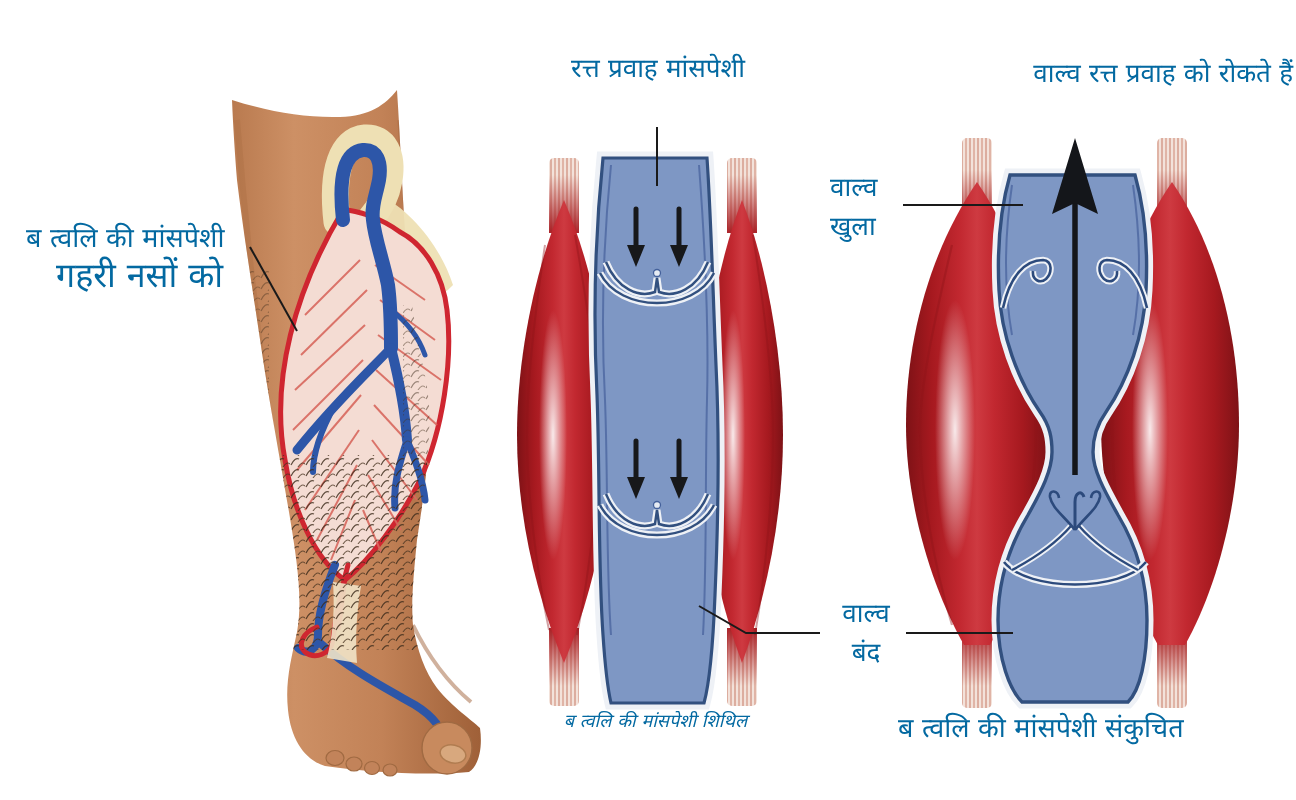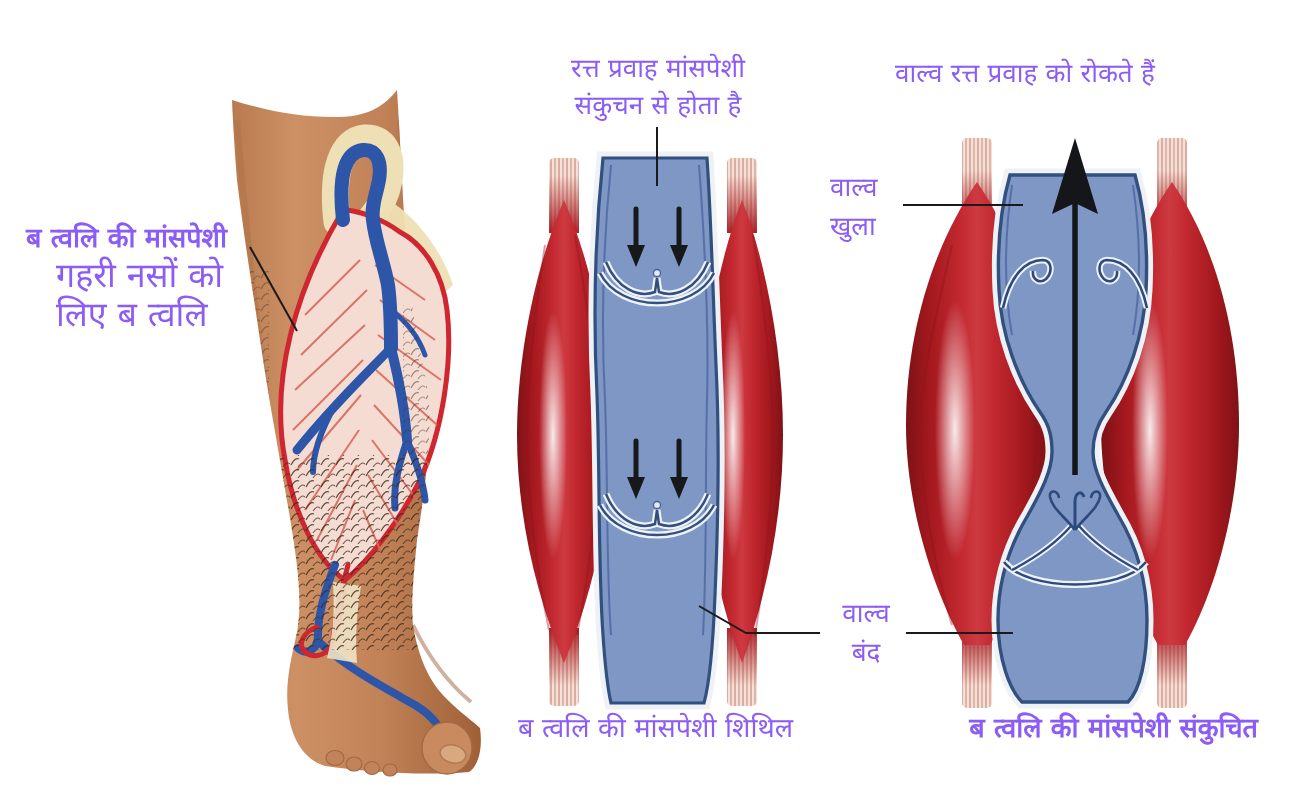--- a/index.html
+++ b/index.html
@@ -1,28 +1,28 @@
 <!DOCTYPE html>
 <html><head>
 <meta charset="utf-8">
 <style>
   html,body{margin:0;padding:0;background:#fff;}
   #stage{position:relative;width:1296px;height:800px;background:#fff;overflow:hidden;
          font-family:"DejaVu Sans","Liberation Sans",sans-serif;color:#111;}
   .abs{position:absolute;}
-  .lbl{color:#8b5cf6;}
+  .lbl{color:#0369a1;}
   #left-label{left:26px;top:220px;width:250px;}
-  #left-label .title{font-weight:bold;font-size:27px;line-height:36px;white-space:nowrap;}
+  #left-label .title{font-weight:normal;font-size:27px;line-height:36px;white-space:nowrap;}
   #left-label .body-line{font-size:34px;line-height:38.5px;padding-left:30px;white-space:nowrap;}
   #mid-top-label{left:528px;top:50px;width:260px;text-align:center;font-size:26px;line-height:37px;}
-  #right-top-label{left:895px;top:56px;width:360px;text-align:left;font-size:26px;line-height:34px;white-space:nowrap;}
+  #right-top-label{left:933px;top:56px;width:360px;text-align:right;font-size:26px;line-height:34px;white-space:nowrap;}
   #valve-open-label{left:830px;top:168px;width:90px;font-size:26px;line-height:39px;}
   #valve-closed-label{left:824px;top:594px;width:84px;text-align:center;font-size:26px;line-height:39px;}
-  #mid-caption{left:488px;top:708px;width:335px;text-align:center;font-size:27px;white-space:nowrap;}
-  #right-caption{left:898px;top:708px;width:360px;text-align:right;font-size:27px;white-space:nowrap;font-weight:bold;}
+  #mid-caption{left:488px;top:708px;width:335px;text-align:center;font-size:18px;white-space:nowrap;font-style:italic;}
+  #right-caption{left:898px;top:708px;width:360px;text-align:left;font-size:27px;white-space:nowrap;}
   svg{display:block;}
   #leaders{left:0;top:0;pointer-events:none;}
 </style>
 </head>
 <body>
 
 <div id="stage">
 
   <svg class="abs" style="left:185px;top:60px" width="320" height="730" viewBox="0 0 320 730">
     <defs>
@@ -270,26 +270,24 @@
       <path d="M657,127 L657,186"></path>
       <path d="M903,205 L1023,205"></path>
       <path d="M820,633 L746,633 L699,606"></path>
       <path d="M906,633 L1013,633"></path>
     </g>
   </svg>
 
   <div id="left-label" class="abs lbl">
     <div class="title">ब त्वलि की मांसपेशी</div>
     <div class="body-line">गहरी नसों को</div>
-    <div class="body-line">लिए ब त्वलि</div>
   </div>
 
   <div id="mid-top-label" class="abs lbl">
     <div>रत्त प्रवाह मांसपेशी</div>
-    <div>संकुचन से होता है</div>
   </div>
 
   <div id="right-top-label" class="abs lbl">वाल्व रत्त प्रवाह को रोकते हैं</div>
 
   <div id="valve-open-label" class="abs lbl">
     <div>वाल्व</div>
     <div>खुला</div>
   </div>
 
   <div id="valve-closed-label" class="abs lbl">

